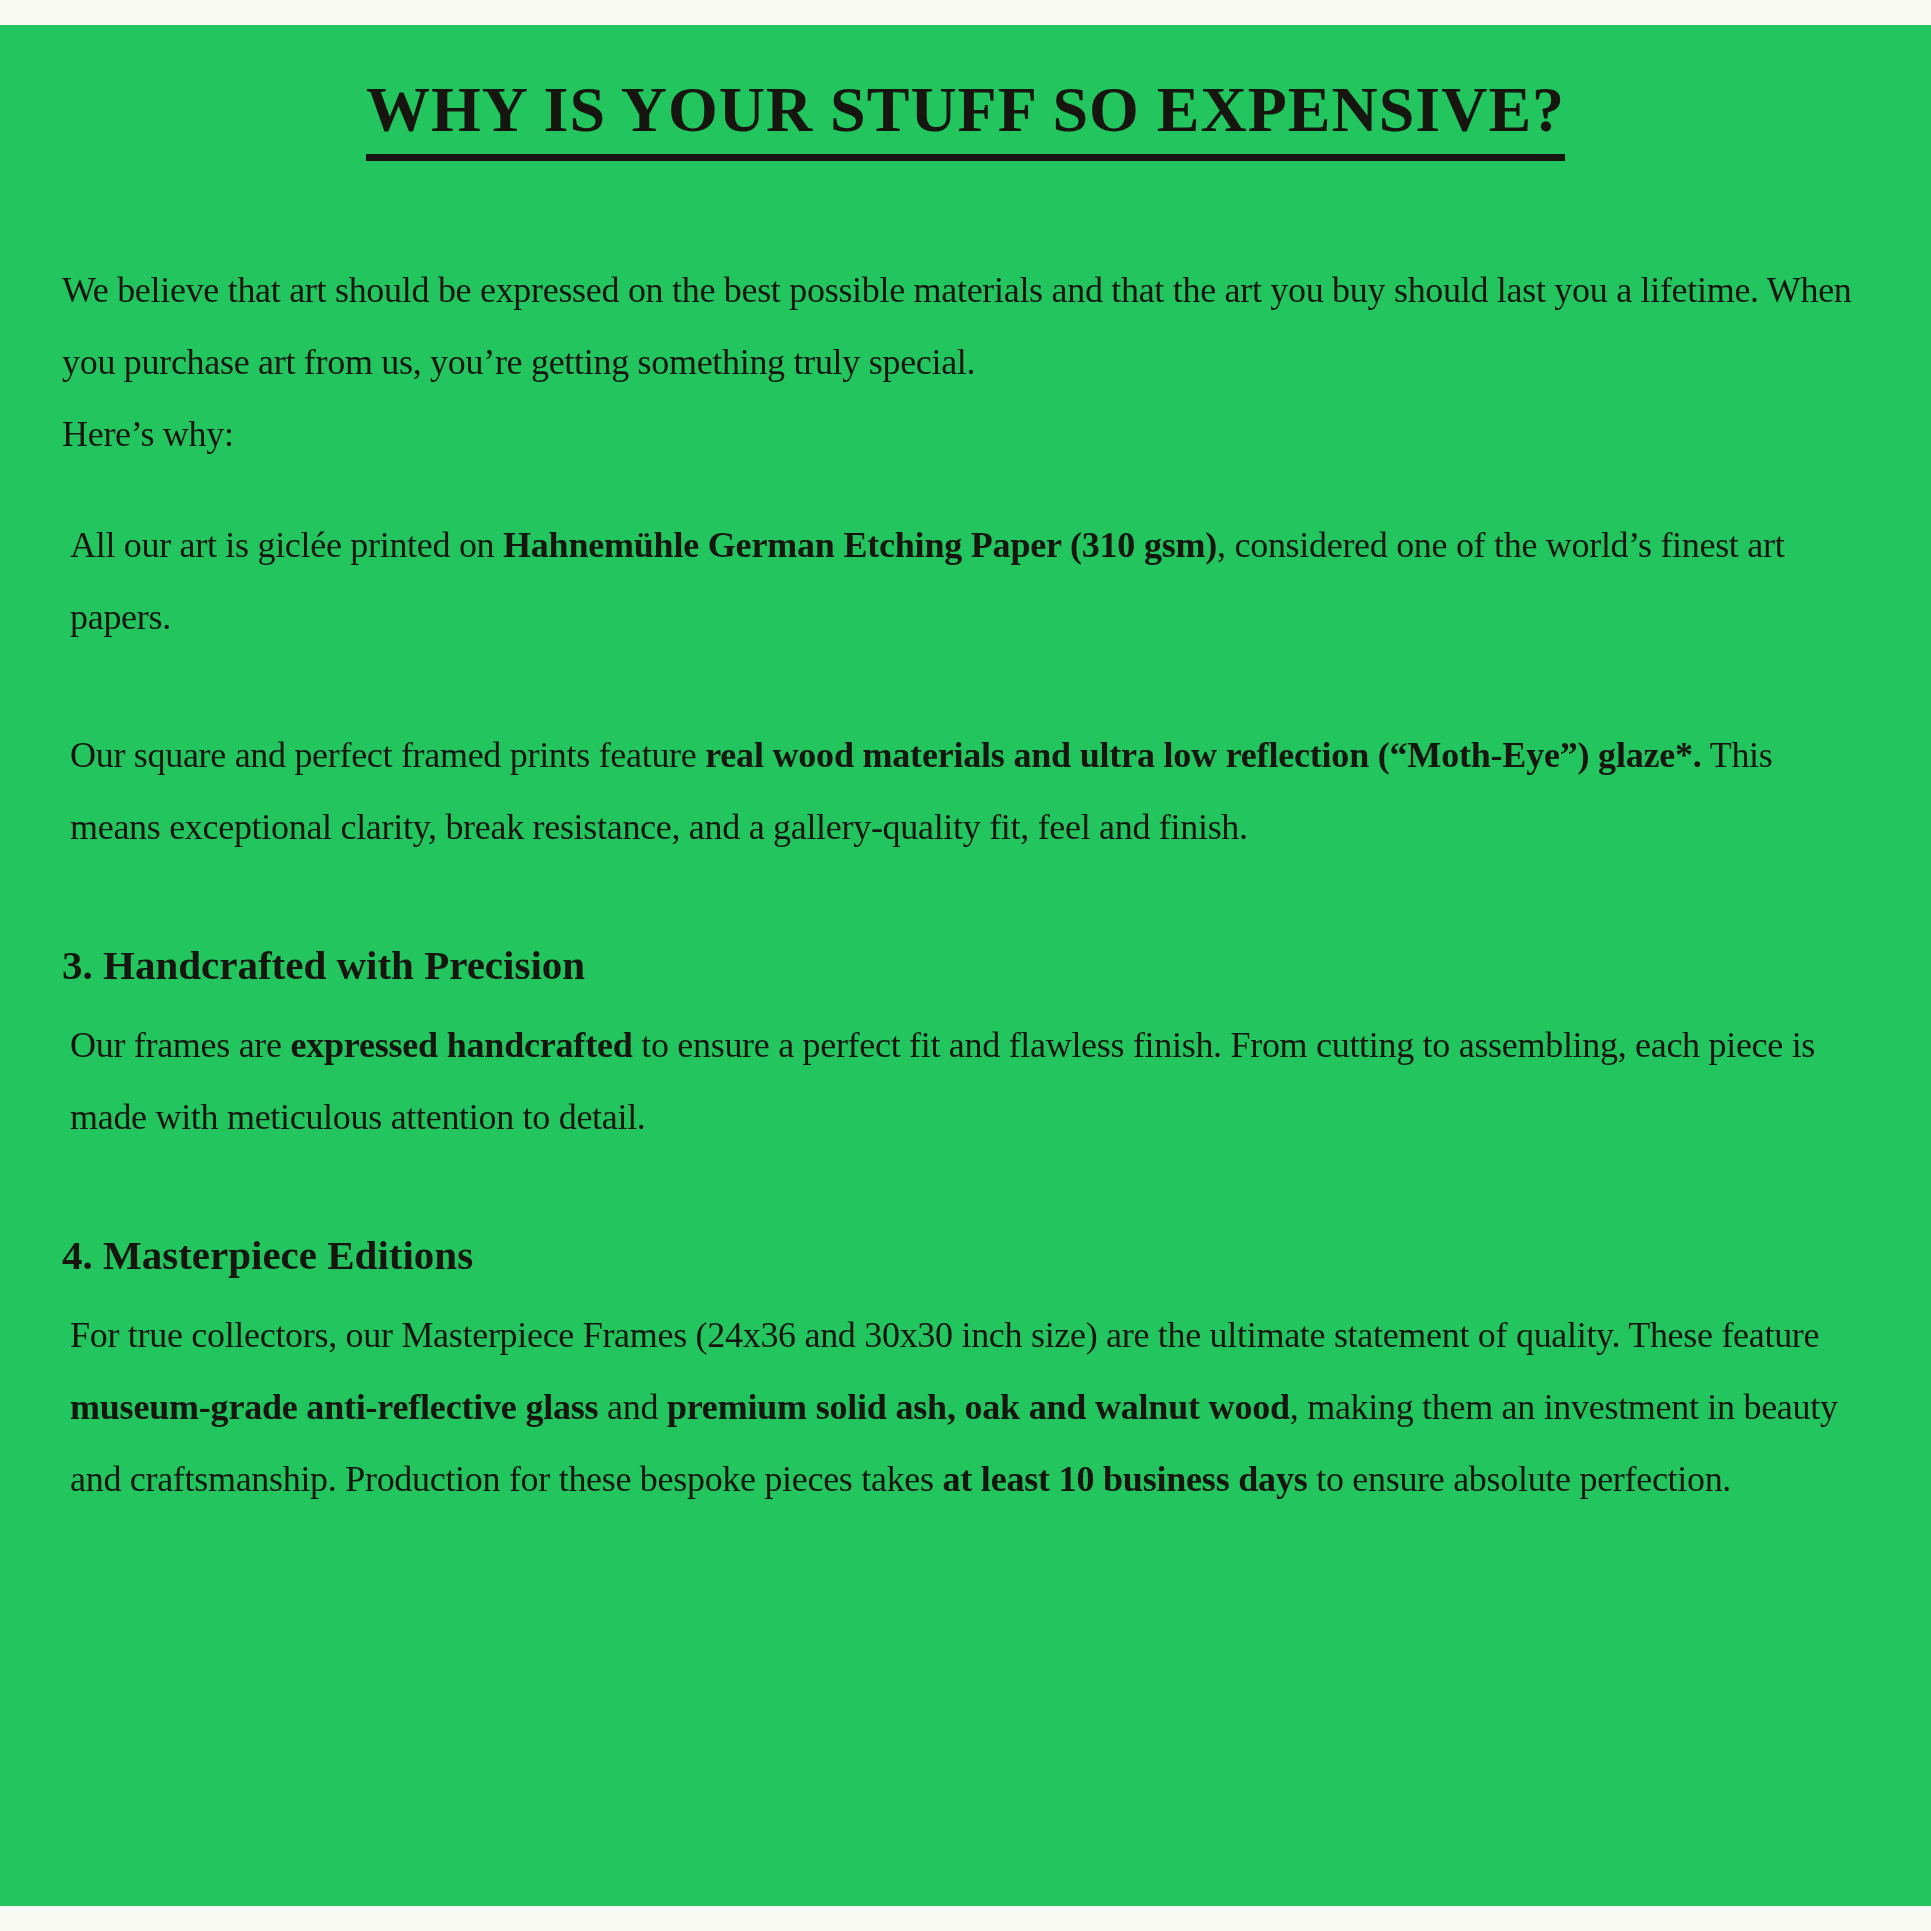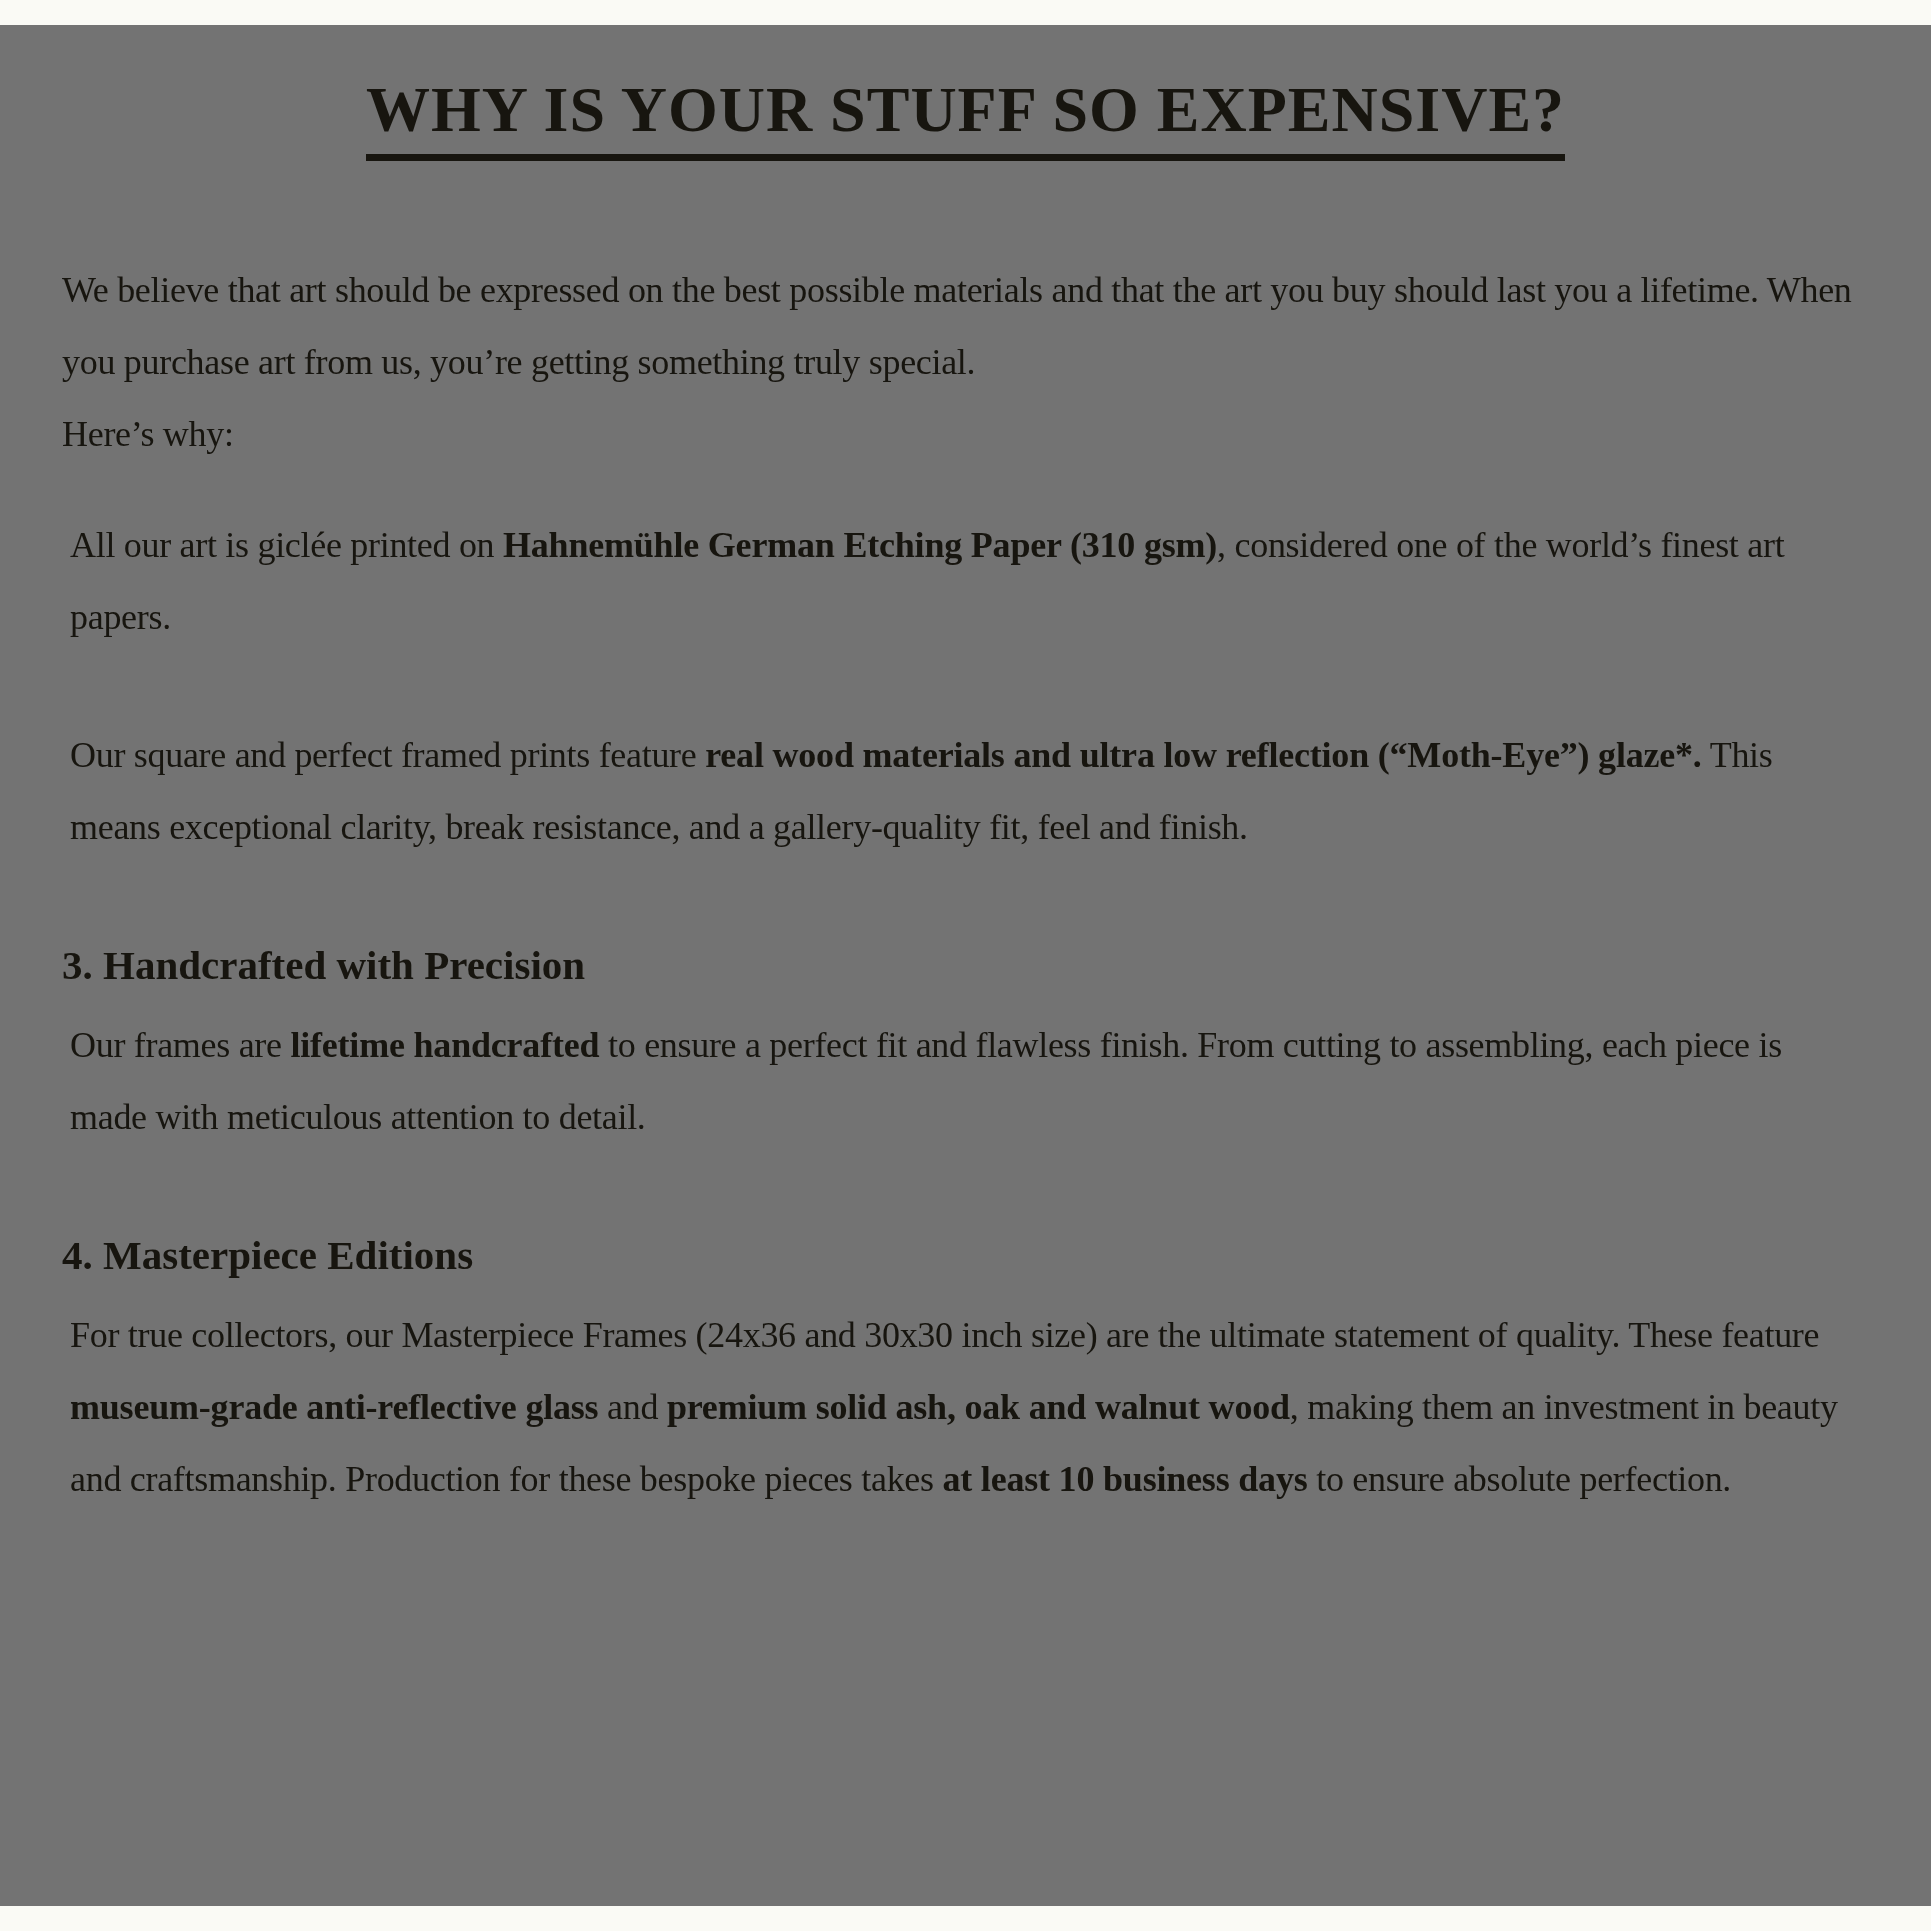--- a/index.html
+++ b/index.html
@@ -14,21 +14,21 @@
     font-family: "Liberation Serif", "DejaVu Serif", serif;
     color: #17150f;
     overflow: hidden;
   }
   .sheet {
     position: absolute;
     top: 25px;
     bottom: 25px;
     left: 0;
     right: 0;
-    background: #737373;
+    background: #22c55e;
   }
   .content {
     padding: 27px 62px 0 62px;
   }
   .title-wrap {
     text-align: center;
     margin: 21px 0 93px 0;
   }
   .title {
     display: inline-block;
@@ -87,21 +87,21 @@
     <div class="section">
       <p class="section-body bodytext"><span>All our art is giclée printed on </span><b>Hahnemühle German Etching Paper (310 gsm)</b><span>, considered one of the world’s finest art papers.</span></p>
     </div>
 
     <div class="section">
       <p class="section-body bodytext"><span>Our square and perfect framed prints feature </span><b>real wood materials and ultra low reflection (“Moth-Eye”) glaze*.</b><span> This means exceptional clarity, break resistance, and a gallery-quality fit, feel and finish.</span></p>
     </div>
 
     <div class="section">
       <p class="section-heading">3. Handcrafted with Precision</p>
-      <p class="section-body bodytext"><span>Our frames are </span><b>lifetime handcrafted</b><span> to ensure a perfect fit and flawless finish. From cutting to assembling, each piece is made with meticulous attention to detail.</span></p>
+      <p class="section-body bodytext"><span>Our frames are </span><b>expressed handcrafted</b><span> to ensure a perfect fit and flawless finish. From cutting to assembling, each piece is made with meticulous attention to detail.</span></p>
     </div>
 
     <div class="section">
       <p class="section-heading">4. Masterpiece Editions</p>
       <p class="section-body bodytext"><span>For true collectors, our Masterpiece Frames (24x36 and 30x30 inch size) are the ultimate statement of quality. These feature </span><b>museum-grade anti-reflective glass</b><span> and </span><b>premium solid ash, oak and walnut wood</b><span>, making them an investment in beauty and craftsmanship. Production for these bespoke pieces takes </span><b>at least 10 business days</b><span> to ensure absolute perfection.</span></p>
     </div>
 
 
   </div>
 </div>

